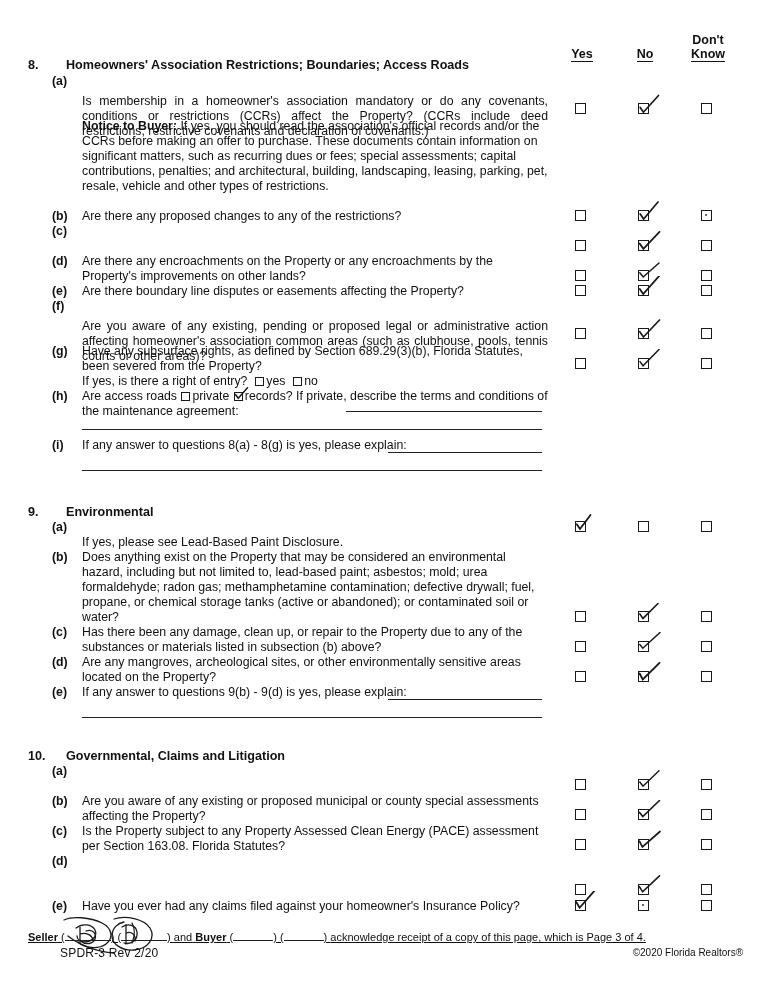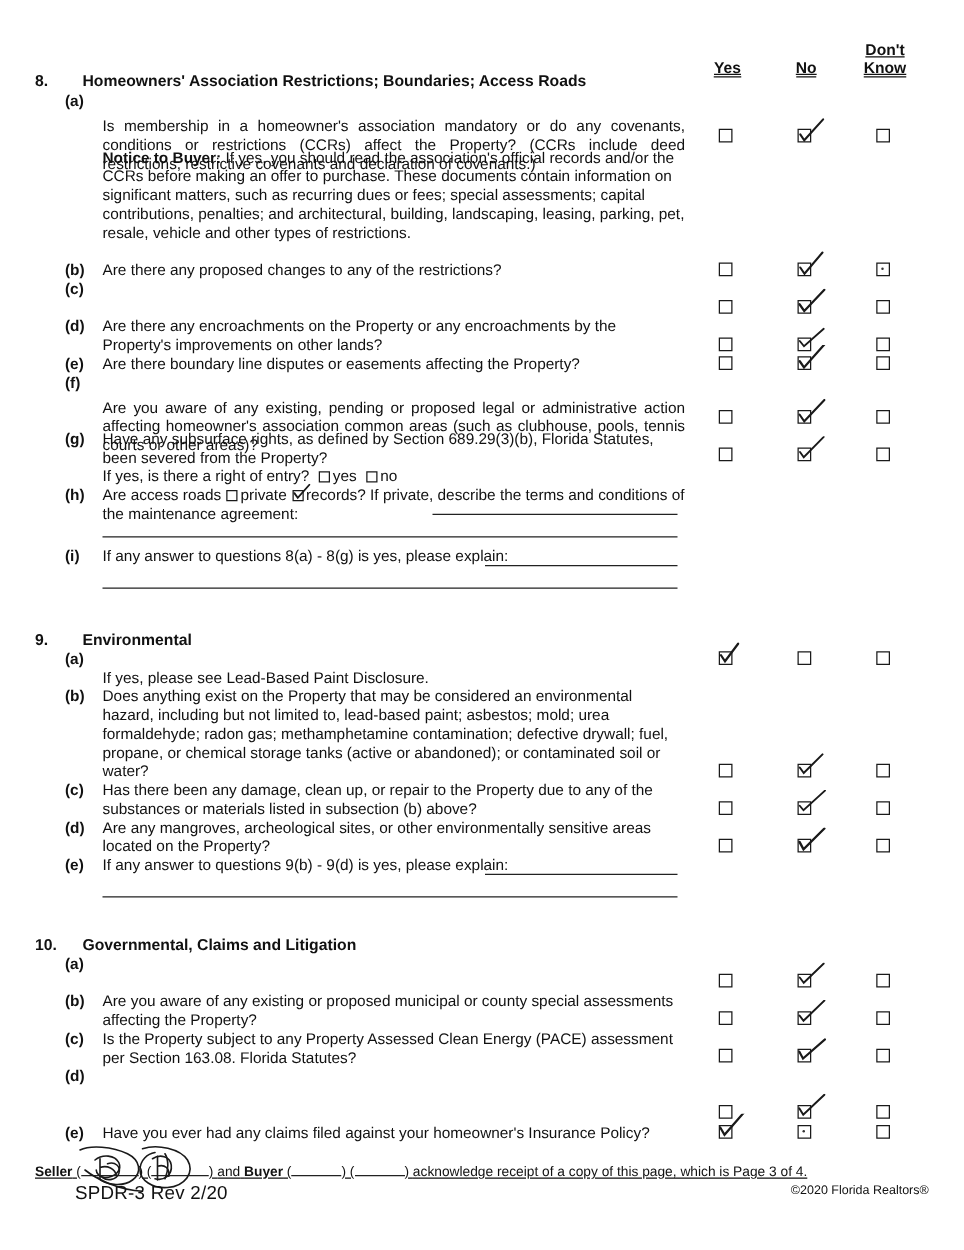--- a/index.html
+++ b/index.html
@@ -35,21 +35,20 @@
     width: 60px;
     text-align: center;
     font-size: 12.5px;
     font-weight: bold;
     line-height: 14px;
   }
   .colhead span {
     border-bottom: 1.4px solid #111;
     display: inline-block;
     padding-bottom: 0px;
-    text-decoration: underline;
   }
   .colhead.yes  { left: 0px;   bottom: 0px; }
   .colhead.no   { left: 63px;  bottom: 0px; }
   .colhead.dk   { left: 126px; bottom: 0px; }
   .colhead.dk .l1 { display: block; }
 
   .section {
     position: relative;
   }
   .sec-title {
@@ -164,21 +163,21 @@
     top: 930px;
     width: 715px;
     font-size: 11.4px;
   }
   .footer .ack { font-size: 11px; line-height: 14px; text-decoration: underline; }
   .footer .ack b { font-weight: bold; }
   .footer .form-id {
     position: absolute;
     left: 32px;
     top: 16px;
-    font-size: 15px;
+    font-size: 12px;
     letter-spacing: 0.2px;
   }
   .footer .copyright {
     position: absolute;
     right: 0px;
     top: 17px;
     font-size: 10px;
   }
   .sig {
     position: absolute;

